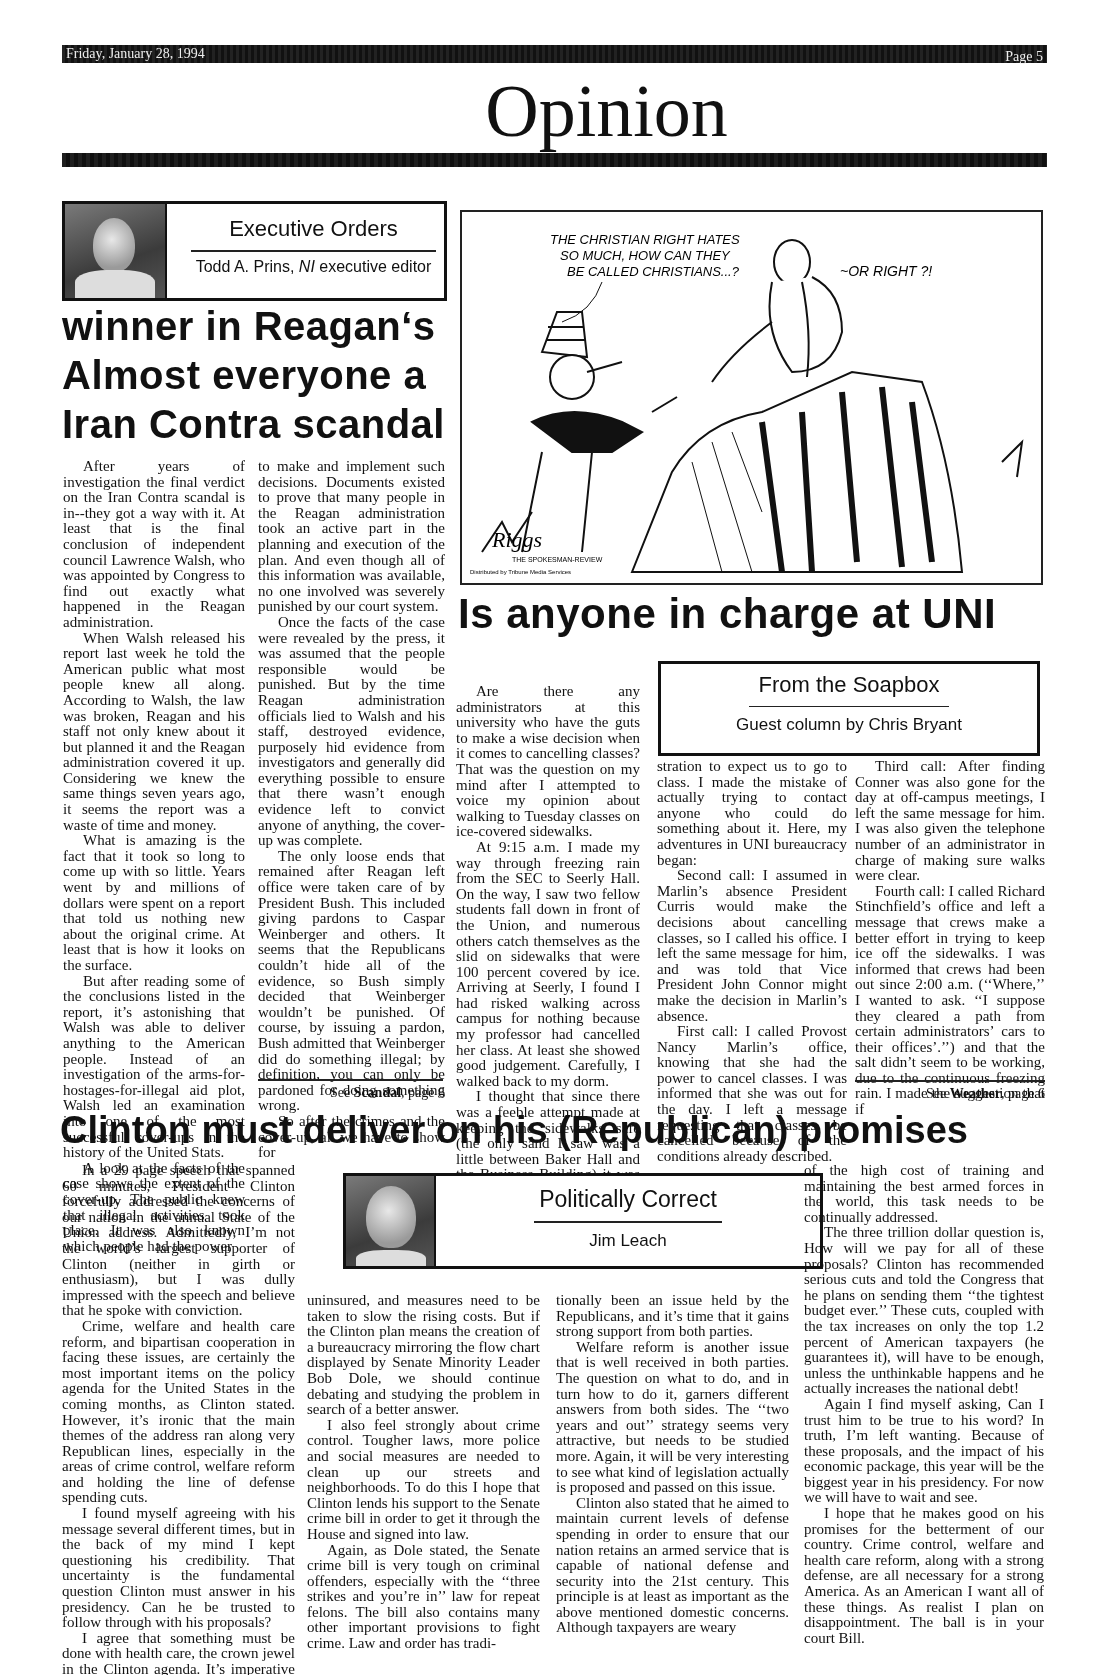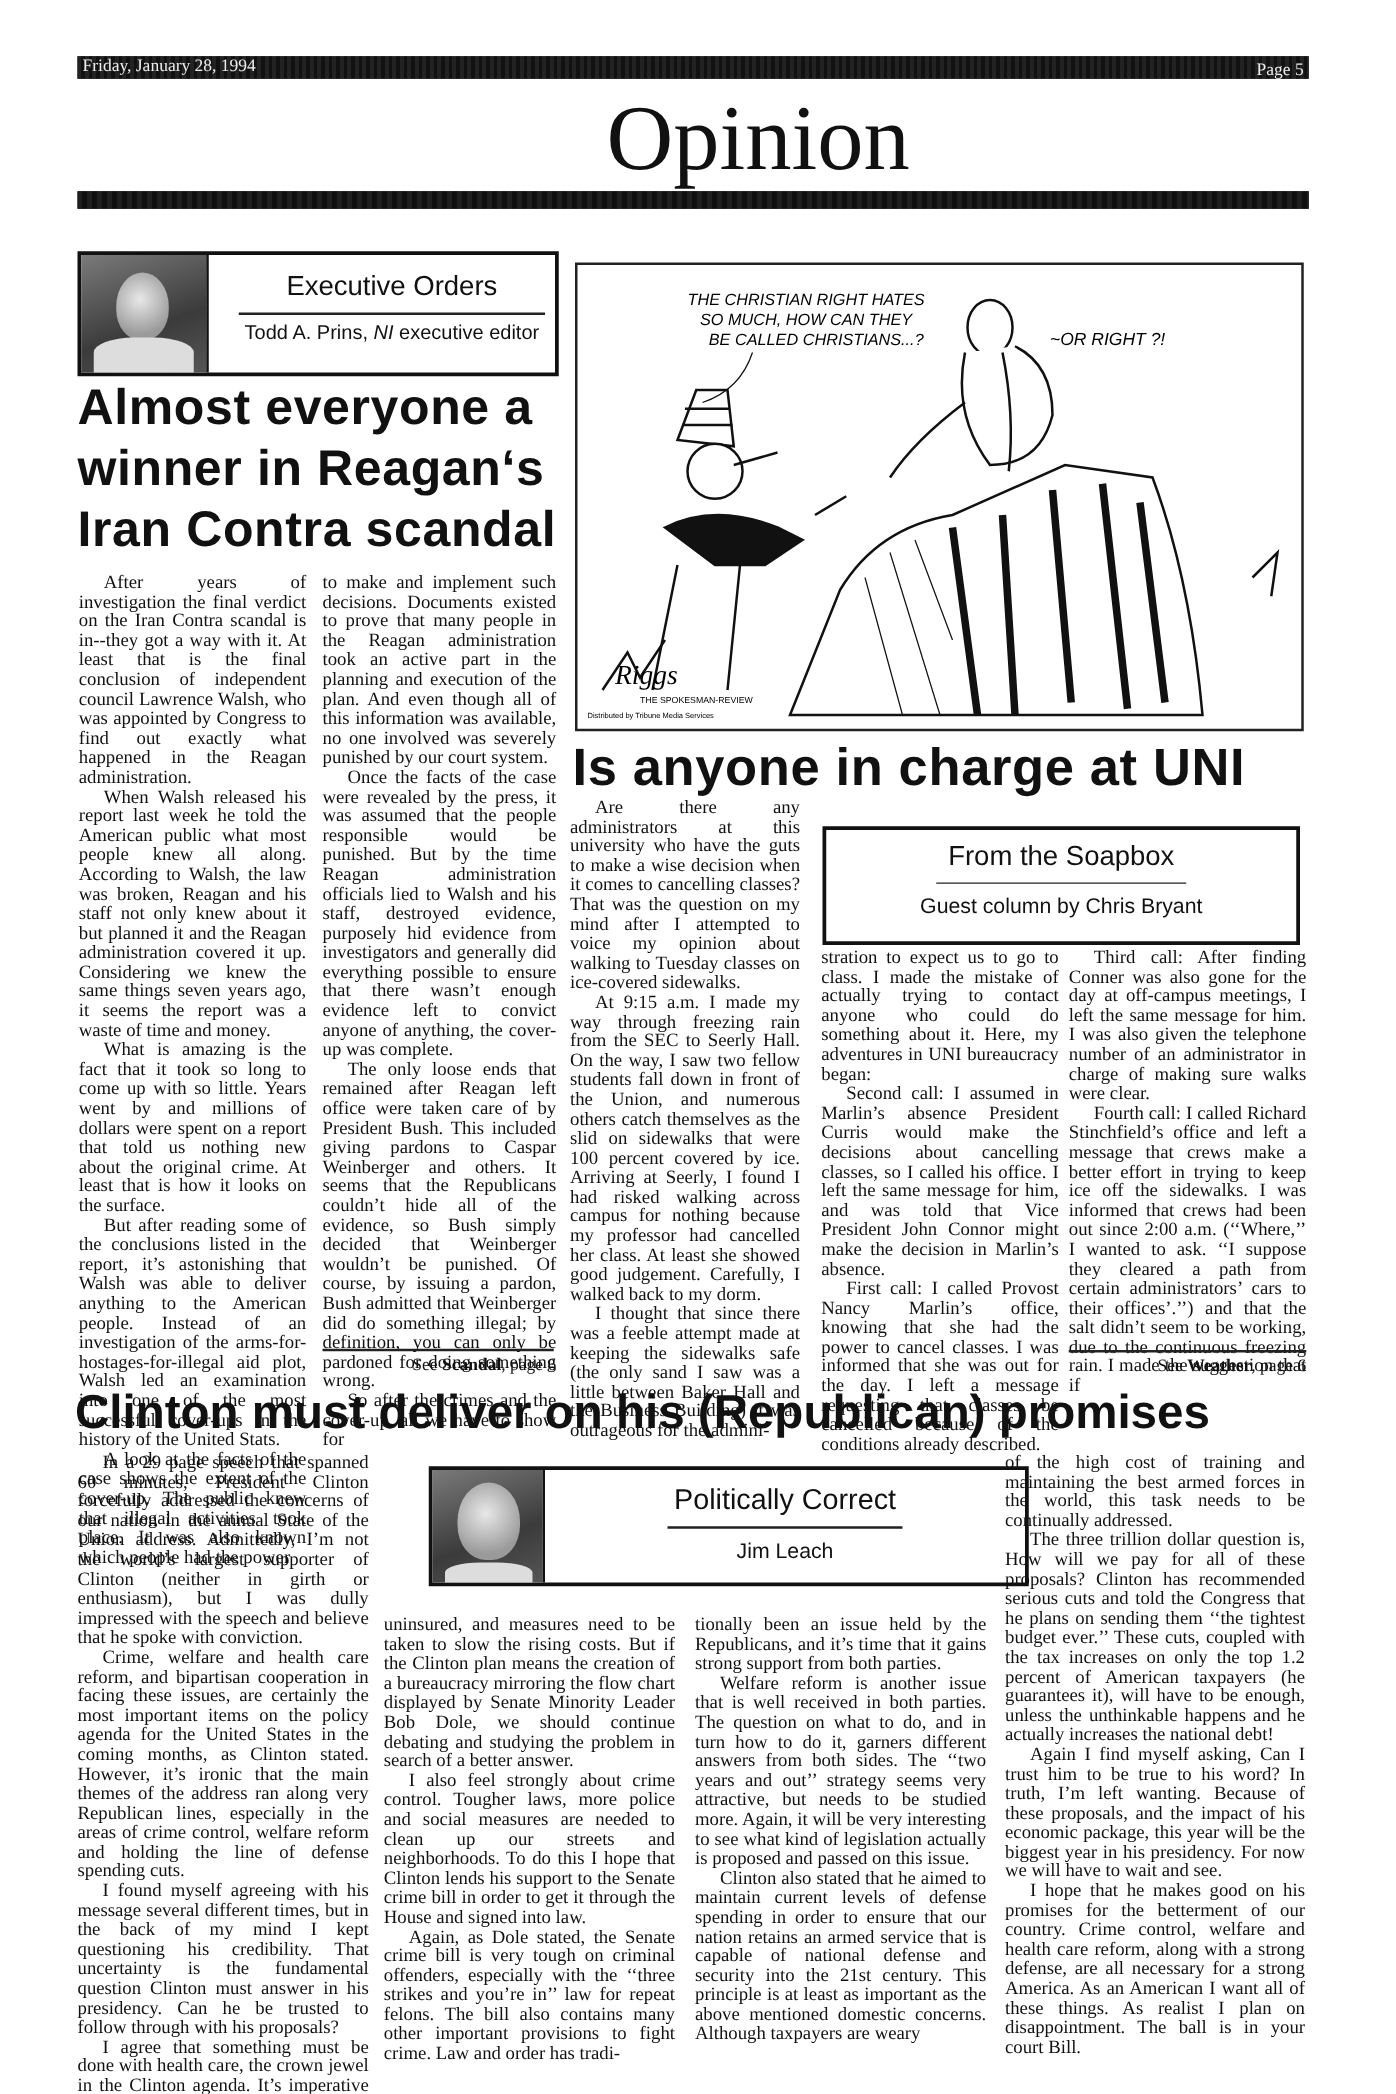--- a/index.html
+++ b/index.html
@@ -46,22 +46,22 @@
   <div style="flex:1; padding-top:12px;padding-left:16px;">
     <div class="coltitle" style="font-size:22px;">Executive Orders</div>
     <hr class="colhr" style="width:245px; margin-top:8px; margin-bottom:6px;">
     <div class="coltitle" style="font-size:16px;">
       <span>Todd A. Prins, </span><i>NI</i><span> executive editor</span>
     </div>
   </div>
 </div>
 
 <div class="abs headline" style="left:62px; top:302px; width:390px; font-size:40px; line-height:49px;">
+  <div>winner in Reagan‘s</div>
   <div>Almost everyone a</div>
-  <div>winner in Reagan‘s</div>
   <div>Iran Contra scandal</div>
 </div>
 
 <div class="abs body-col" style="left:63px; top:459px; width:182px;">
   <p>After years of investigation the final verdict on the Iran Contra scandal is in--they got a way with it. At least that is the final conclusion of independent council Lawrence Walsh, who was appointed by Congress to find out exactly what happened in the Reagan administration.</p>
   <p>When Walsh released his report last week he told the American public what most people knew all along. According to Walsh, the law was broken, Reagan and his staff not only knew about it but planned it and the Reagan administration covered it up. Considering we knew the same things seven years ago, it seems the report was a waste of time and money.</p>
   <p>What is amazing is the fact that it took so long to come up with so little. Years went by and millions of dollars were spent on a report that told us nothing new about the original crime. At least that is how it looks on the surface.</p>
   <p>But after reading some of the conclusions listed in the report, it’s astonishing that Walsh was able to deliver anything to the American people. Instead of an investigation of the arms-for-hostages-for-illegal aid plot, Walsh led an examination into one of the most successful cover-ups in the history of the United Stats.</p>
   <p>A look at the facts of the case shows the extent of the cover-up. The public knew that illegal activities took place. It was also known which people had the power</p>
 </div>
@@ -106,21 +106,21 @@
     <text x="105" y="64" font-family="Liberation Sans, sans-serif" font-size="13" font-style="italic">BE CALLED CHRISTIANS...?</text>
     <text x="378" y="64" font-family="Liberation Sans, sans-serif" font-size="14" font-style="italic">~OR RIGHT ?!</text>
     <text x="30" y="335" font-family="Liberation Serif, serif" font-size="22" font-style="italic">Riggs</text>
     <text x="50" y="350" font-family="Liberation Sans, sans-serif" font-size="7">THE SPOKESMAN-REVIEW</text>
     <text x="8" y="362" font-family="Liberation Sans, sans-serif" font-size="6">Distributed by Tribune Media Services</text>
   </svg>
 </div>
 
 <div class="abs headline" style="left:458px; top:588px; width:590px; font-size:42px; line-height:52px;">Is anyone in charge at UNI</div>
 
-<div class="abs body-col" style="left:456px; top:639px; width:184px;">
+<div class="abs body-col" style="left:456px; top:684px; width:184px;">
   <p>Are there any administrators at this university who have the guts to make a wise decision when it comes to cancelling classes? That was the question on my mind after I attempted to voice my opinion about walking to Tuesday classes on ice-covered sidewalks.</p>
   <p>At 9:15 a.m. I made my way through freezing rain from the SEC to Seerly Hall. On the way, I saw two fellow students fall down in front of the Union, and numerous others catch themselves as the slid on sidewalks that were 100 percent covered by ice. Arriving at Seerly, I found I had risked walking across campus for nothing because my professor had cancelled her class. At least she showed good judgement. Carefully, I walked back to my dorm.</p>
   <p>I thought that since there was a feeble attempt made at keeping the sidewalks safe (the only sand I saw was a little between Baker Hall and the Business Building) it was outrageous for the admini-</p>
 </div>
 
 <div class="abs colbox" style="left:658px; top:661px; width:382px; height:95px; padding-top:8px;">
   <div class="coltitle" style="font-size:22px;">From the Soapbox</div>
   <hr class="colhr" style="width:200px; margin-top:8px; margin-bottom:8px; border-top-width:1px;">
   <div class="coltitle" style="font-size:17px;">Guest column by Chris Bryant</div>
 </div>

